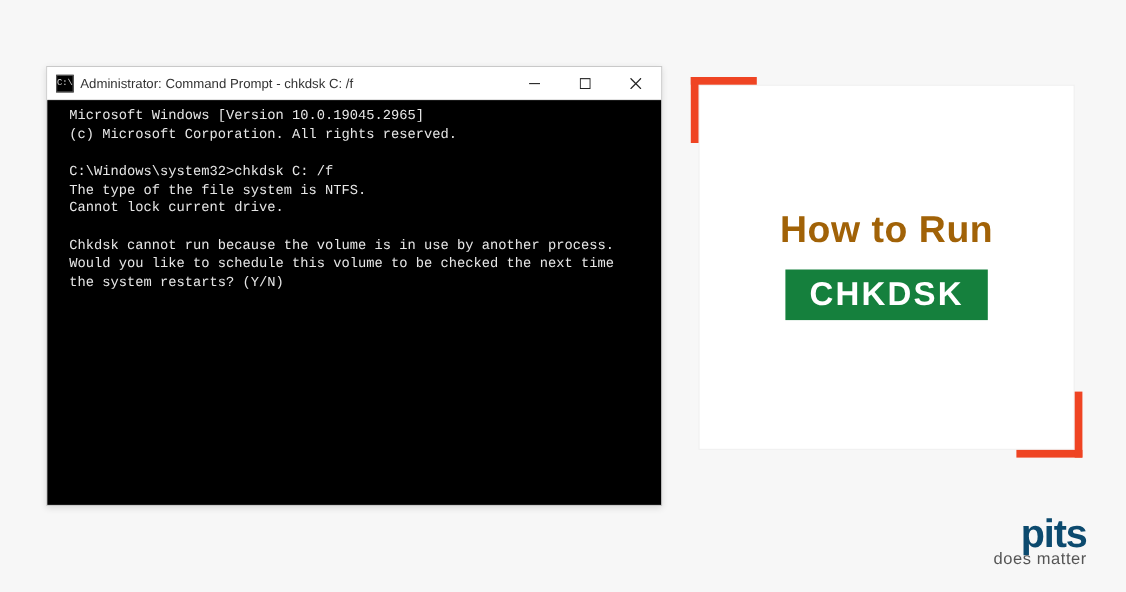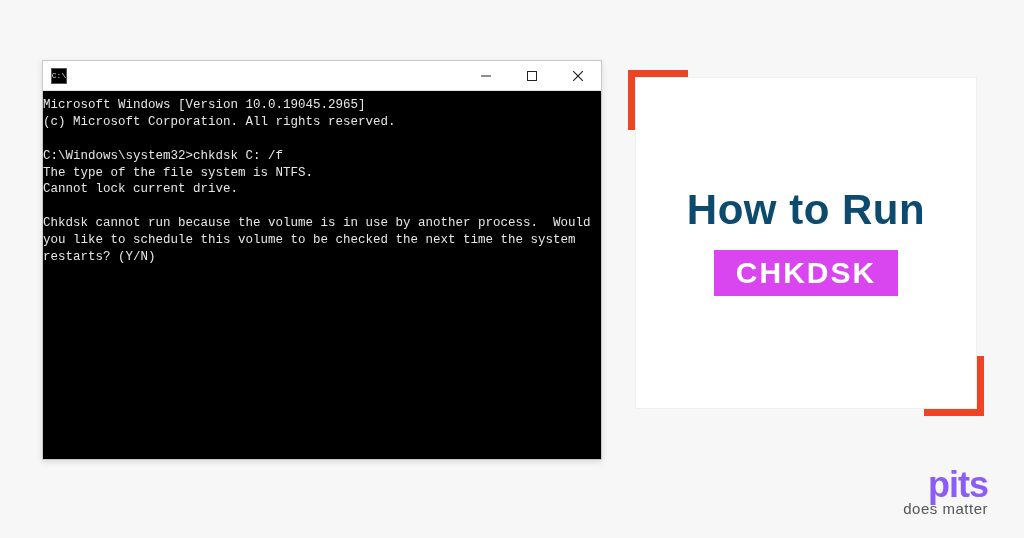--- a/index.html
+++ b/index.html
@@ -61,21 +61,21 @@
   }
   .win-btn svg { display: block; }
 
   .cmd-body {
     flex: 1;
     background: #000;
     color: #e6e6e6;
     font-family: "Consolas","Courier New",monospace;
     font-size: 12.5px;
     line-height: 1.35;
-    padding: 6px 0;
+    padding: 6px 20px;
     white-space: pre-wrap;
     overflow: hidden;
   }
   .cmd-body .blank { height: 1.35em; }
 
   
   .card {
     position: absolute;
     right: 48px;
     top: 78px;
@@ -100,29 +100,29 @@
     border-left: 7px solid #ef4423;
   }
   .card-corner-br {
     bottom: -8px; right: -8px;
     border-bottom: 7px solid #ef4423;
     border-right: 7px solid #ef4423;
   }
   .card h1 {
     font-family: "Arial Black", Arial, sans-serif;
     font-weight: 900;
-    font-size: 42px;
-    color: #0c4a6e;
+    font-size: 34px;
+    color: #a16207;
     text-align: center;
     line-height: 1.45;
     letter-spacing: 0.5px;
   }
   .highlight {
     display: inline-block;
-    background: #d946ef;
+    background: #15803d;
     color: #fff;
     padding: 6px 22px;
     font-family: "Arial Black", Arial, sans-serif;
     font-weight: 900;
     font-size: 30px;
     letter-spacing: 2px;
     margin: 10px 0;
   }
 
   
@@ -130,36 +130,37 @@
     position: absolute;
     right: 36px;
     bottom: 22px;
     text-align: right;
     line-height: 1;
   }
   .logo .brand {
     font-family: Arial, sans-serif;
     font-weight: 900;
     font-size: 36px;
-    color: #8b5cf6;
+    color: #0c4a6e;
     letter-spacing: -1px;
   }
   .logo .tag {
     font-size: 15px;
     color: #555;
     letter-spacing: 0.5px;
     margin-top: -2px;
   }
 </style>
 </head>
 <body>
 
 <div class="cmd-window">
   <div class="titlebar">
     <div class="app-icon">C:\</div>
+    <span class="title-text">Administrator: Command Prompt - chkdsk  C: /f</span>
     <span class="spacer"></span>
     <div class="win-btn">
       <svg width="10" height="10" viewBox="0 0 10 10">
           <line x1="0" y1="5" x2="10" y2="5" stroke="#222" stroke-width="1"></line>
         </svg>
     </div>
     <div class="win-btn">
       <svg width="10" height="10" viewBox="0 0 10 10">
           <rect x="0.5" y="0.5" width="9" height="9" fill="none" stroke="#222" stroke-width="1"></rect>
         </svg>

